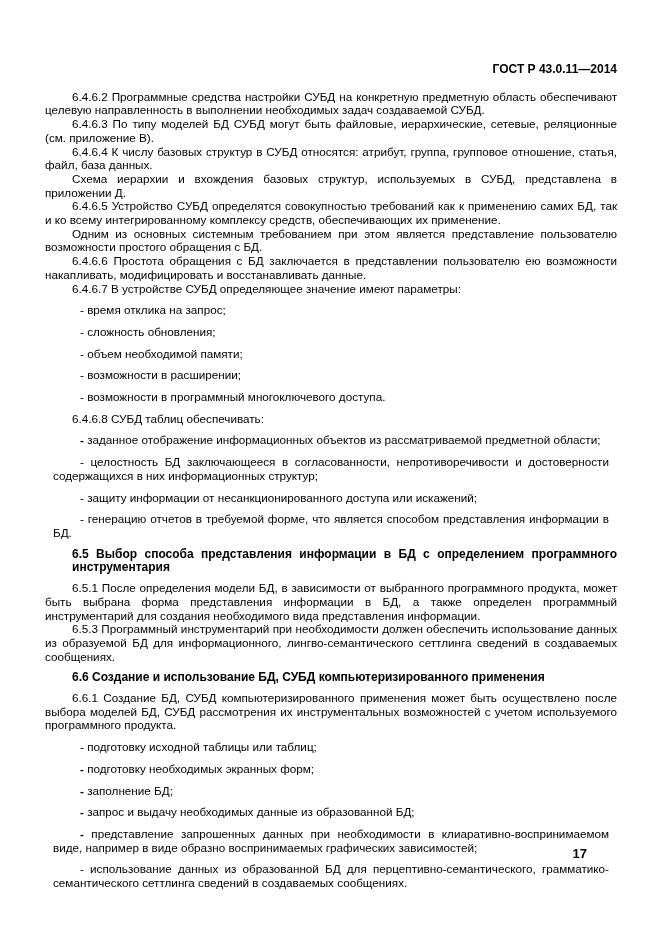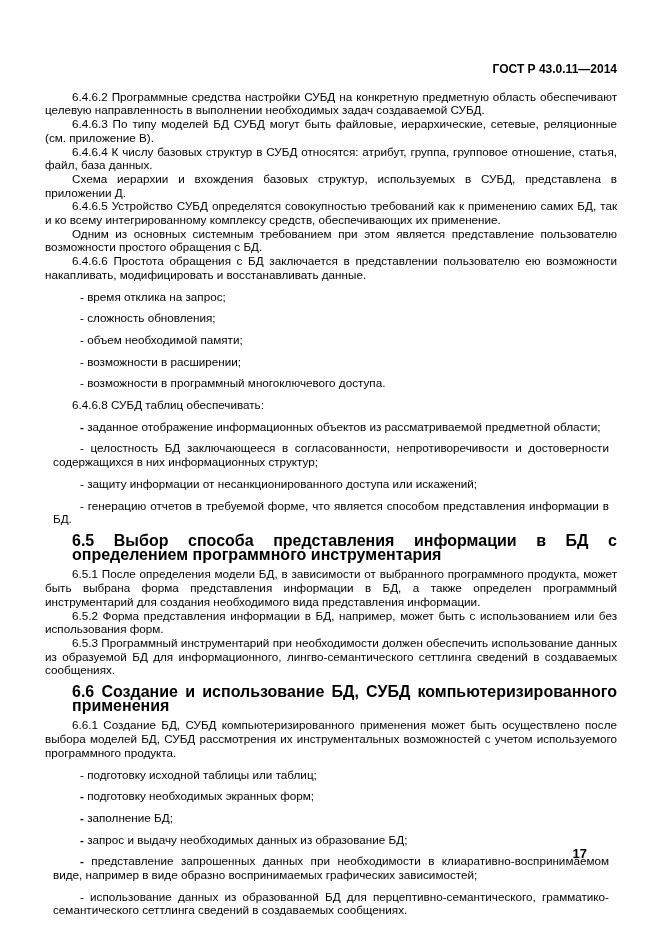--- a/index.html
+++ b/index.html
@@ -25,21 +25,21 @@
   }
   .para {
     margin: 0;
     text-indent: 27px;
     text-align: justify;
   }
   .li { margin: 8px; text-indent: 27px; text-align: justify; }
   .mk { font-weight: normal; }
   .mk.bold { font-weight: bold; }
   .heading {
-    font-size: 16px;
+    font-size: 12px;
     font-weight: bold;
     margin: 8px 0 6px 27px;
     text-indent: 0;
     text-align: justify;
   }
   .page-number {
     position: absolute;
     top: 847px;
     right: 74px;
     font-weight: bold;
@@ -53,46 +53,46 @@
 
   <div class="doc-header">ГОСТ Р 43.0.11—2014</div>
 
   <p class="para">6.4.6.2 Программные средства настройки СУБД на конкретную предметную область обеспечивают целевую направленность в выполнении необходимых задач создаваемой СУБД.</p>
   <p class="para">6.4.6.3 По типу моделей БД СУБД могут быть файловые, иерархические, сетевые, реляционные (см. приложение В).</p>
   <p class="para">6.4.6.4 К числу базовых структур в СУБД относятся: атрибут, группа, групповое отношение, статья, файл, база данных.</p>
   <p class="para">Схема иерархии и вхождения базовых структур, используемых в СУБД, представлена в приложении Д.</p>
   <p class="para">6.4.6.5 Устройство СУБД определятся совокупностью требований как к применению самих БД, так и ко всему интегрированному комплексу средств, обеспечивающих их применение.</p>
   <p class="para">Одним из основных системным требованием при этом является представление пользователю возможности простого обращения с БД.</p>
   <p class="para">6.4.6.6 Простота обращения с БД заключается в представлении пользователю ею возможности накапливать, модифицировать и восстанавливать данные.</p>
+  <p class="para">6.4.6.7 В устройстве СУБД определяющее значение имеют параметры:</p>
 
   <p class="li"><span class="mk">-</span> <span>время отклика на запрос;</span></p>
   <p class="li"><span class="mk">-</span> <span>сложность обновления;</span></p>
   <p class="li"><span class="mk">-</span> <span>объем необходимой памяти;</span></p>
   <p class="li"><span class="mk">-</span> <span>возможности в расширении;</span></p>
   <p class="li"><span class="mk">-</span> <span>возможности в программный многоключевого доступа.</span></p>
 
   <p class="para">6.4.6.8 СУБД таблиц обеспечивать:</p>
 
   <p class="li"><span class="mk bold">-</span> <span>заданное отображение информационных объектов из рассматриваемой предметной области;</span></p>
   <p class="li"><span class="mk">-</span> <span>целостность БД заключающееся в согласованности, непротиворечивости и достоверности содержащихся в них информационных структур;</span></p>
   <p class="li"><span class="mk">-</span> <span>защиту информации от несанкционированного доступа или искажений;</span></p>
   <p class="li"><span class="mk">-</span> <span>генерацию отчетов в требуемой форме, что является способом представления информации в БД.</span></p>
 
   <h2 class="heading">6.5 Выбор способа представления информации в БД с определением программного инструментария</h2>
 
   <p class="para">6.5.1 После определения модели БД, в зависимости от выбранного программного продукта, может быть выбрана форма представления информации в БД, а также определен программный инструментарий для создания необходимого вида представления информации.</p>
-  <p class="para">6.5.2 Форма представления информации в БД, например, может быть с использованием или без использования форм.</p>
   <p class="para">6.5.3 Программный инструментарий при необходимости должен обеспечить использование данных из образуемой БД для информационного, лингво-семантического сеттлинга сведений в создаваемых сообщениях.</p>
 
   <h2 class="heading">6.6 Создание и использование БД, СУБД компьютеризированного применения</h2>
 
   <p class="para">6.6.1 Создание БД, СУБД компьютеризированного применения может быть осуществлено после выбора моделей БД, СУБД рассмотрения их инструментальных возможностей с учетом используемого программного продукта.</p>
 
   <p class="li"><span class="mk">-</span> <span>подготовку исходной таблицы или таблиц;</span></p>
   <p class="li"><span class="mk bold">-</span> <span>подготовку необходимых экранных форм;</span></p>
   <p class="li"><span class="mk bold">-</span> <span>заполнение БД;</span></p>
-  <p class="li"><span class="mk bold">-</span> <span>запрос и выдачу необходимых данных из образование БД;</span></p>
+  <p class="li"><span class="mk bold">-</span> <span>запрос и выдачу необходимых данные из образованной БД;</span></p>
   <p class="li"><span class="mk bold">-</span> <span>представление запрошенных данных при необходимости в клиаративно-воспринимаемом виде, например в виде образно воспринимаемых графических зависимостей;</span></p>
   <p class="li"><span class="mk">-</span> <span>использование данных из образованной БД для перцептивно-семантического, грамматико-семантического сеттлинга сведений в создаваемых сообщениях.</span></p>
 
   <div class="page-number">17</div>
 
 </div>
 
 </body></html>

